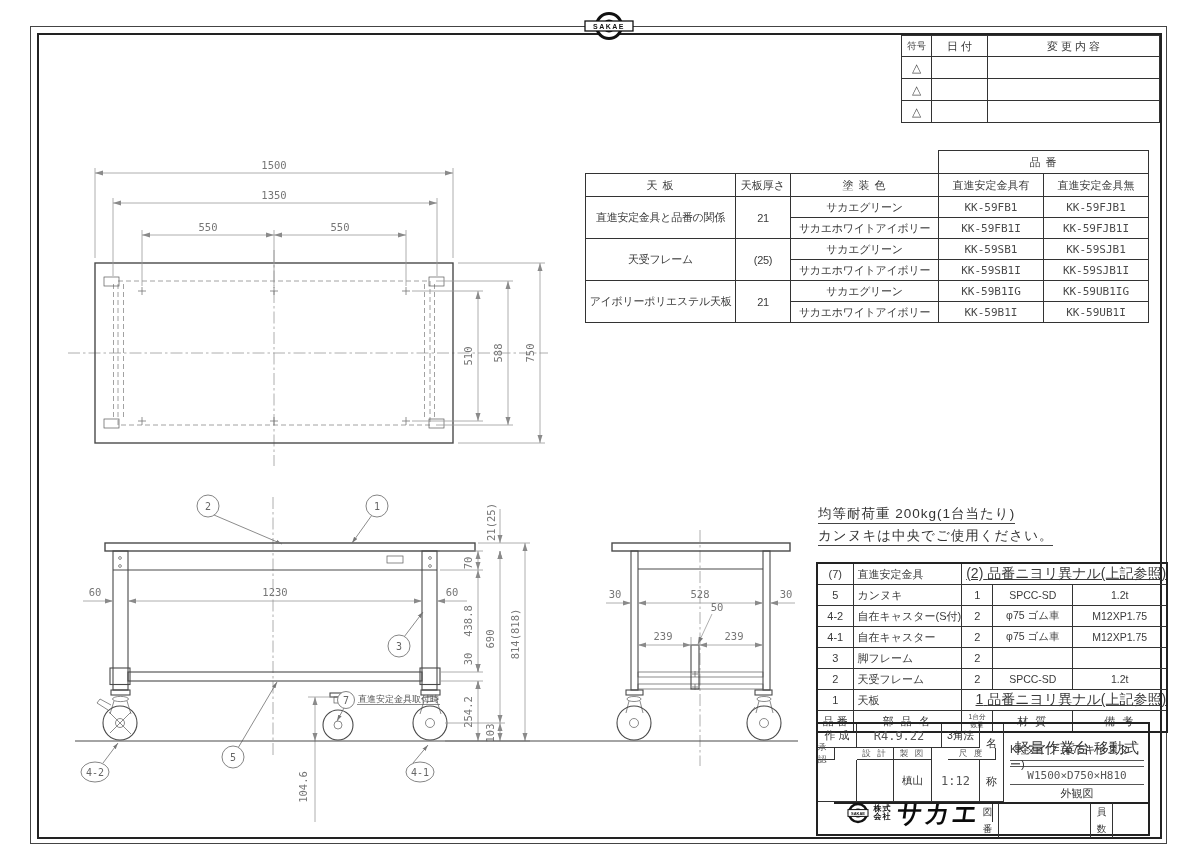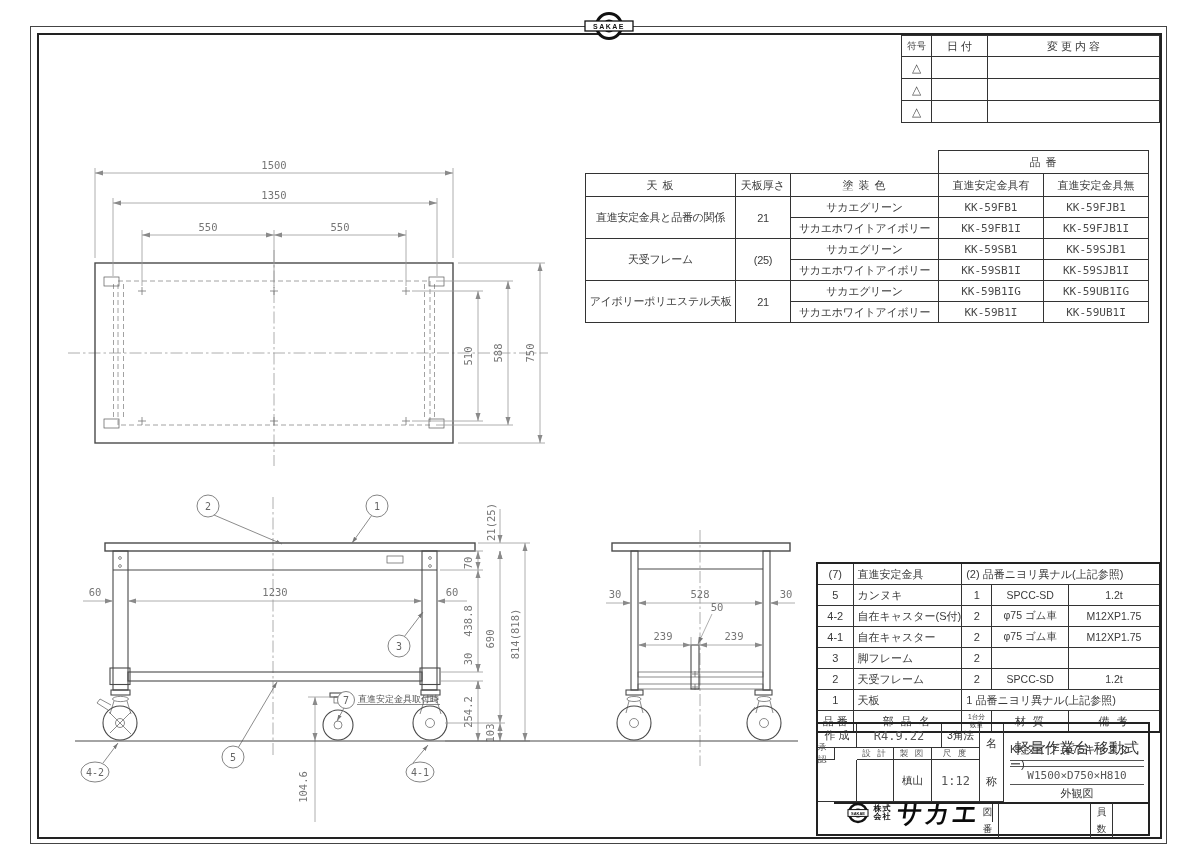--- a/index.html
+++ b/index.html
@@ -35,21 +35,21 @@
   .rel td.blank{border:none;background:transparent;}
   .rel td.pn{font-family:"DejaVu Sans Mono",monospace;font-size:11px;letter-spacing:0;color:#4a4a4a;}
   .rel-title{position:absolute;left:585px;top:137px;font-size:12.5px;color:#333;
              border-bottom:1px solid #444;padding-bottom:1px;letter-spacing:0.5px;}
   .notes{position:absolute;left:818px;top:505px;font-size:13.5px;color:#333;letter-spacing:1px;}
   .notes div{border-bottom:1px solid #444;margin-bottom:3px;display:inline-block;}
   .notes .n2{display:block;width:fit-content;}
   .bomt{left:816px;top:562px;border:2px solid #222;}
   .bomt td{height:20px;}
   .bomt td.nm{text-align:left;padding-left:4px;}
-  .bomt td.mg{text-align:left;padding-left:4px;font-size:11px;}
+  .bomt td.mg{text-align:right;padding-left:4px;font-size:14px;text-decoration:underline;}
   .bomt td.mt{font-size:10.5px;}
   .bomt tr.hh td{font-size:11px;letter-spacing:2px;}
   .q2{font-size:7px;line-height:8px;letter-spacing:0;transform:scale(0.95);}
 
   
   .tblock{position:absolute;left:816px;top:722px;width:334px;height:114px;border:2px solid #222;box-sizing:border-box;}
   .tc{position:absolute;box-sizing:border-box;border-right:1px solid #333;border-bottom:1px solid #333;
       display:flex;align-items:center;justify-content:center;font-size:11px;color:#333;}
   .tc.small{font-size:8.5px;color:#555;letter-spacing:2px;}
   .vert{flex-direction:column;justify-content:space-around;font-size:11px;}
@@ -383,20 +383,24 @@
       <td class="pn">KK-59UB1IG</td>
     </tr>
     <tr>
       <td>サカエホワイトアイボリー</td>
       <td class="pn">KK-59B1I</td>
       <td class="pn">KK-59UB1I</td>
     </tr>
   </tbody>
     </table>
 
+  <div class="notes">
+    <div>均等耐荷重  200kg(1台当たり)</div>
+    <div class="n2">カンヌキは中央でご使用ください。</div>
+  </div>
 
   <table class="bomt">
     <colgroup>
         <col style="width:36px">
         <col style="width:96px">
         <col style="width:30px">
         <col style="width:77px">
         <col style="width:91px">
       </colgroup>
     <tbody>
@@ -460,21 +464,21 @@
   </tbody>
     </table>
 
   <div class="tblock">
     <div class="tc" style="left:0;top:0;width:39px;height:24px">作 成</div>
     <div class="tc" style="left:39px;top:0;width:85px;height:24px;font-family:'DejaVu Sans Mono',monospace;font-size:12px;color:#555">R4.9.22</div>
     <div class="tc" style="left:124px;top:0;width:38px;height:24px;font-size:10.5px">3角法</div>
     <div class="tc small" style="left:0;top:24px;width:17px;height:12px">承 認</div>
     <div class="tc small" style="left:39px;top:24px;width:37px;height:12px">設 計</div>
     <div class="tc small" style="left:76px;top:24px;width:38px;height:12px">製 図</div>
-    <div class="tc small" style="left:114px;top:24px;width:48px;height:12px">尺 度</div>
+    <div class="tc small" style="left:130px;top:24px;width:48px;height:12px">尺 度</div>
     <div class="tc" style="left:0;top:36px;width:39px;height:42px"></div>
     <div class="tc" style="left:39px;top:36px;width:37px;height:42px"></div>
     <div class="tc" style="left:76px;top:36px;width:38px;height:42px;font-size:10.5px">槙山</div>
     <div class="tc" style="left:114px;top:36px;width:48px;height:42px;font-family:'DejaVu Sans Mono',monospace;font-size:12px;color:#555">1:12</div>
     <div class="tc vert" style="left:162px;top:0;width:24px;height:78px">
       <span>名</span>
       <span>称</span>
     </div>
     <div class="namearea">
       <div class="nl" style="top:12px;height:24px;font-size:15px">軽量作業台 移動式</div>

